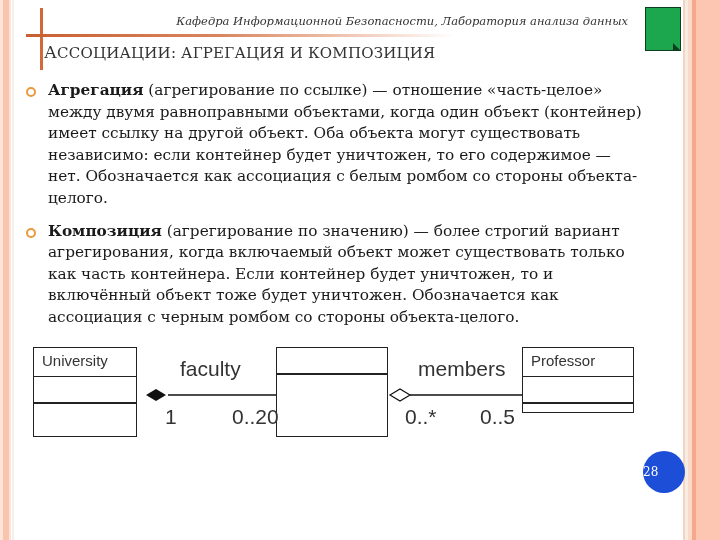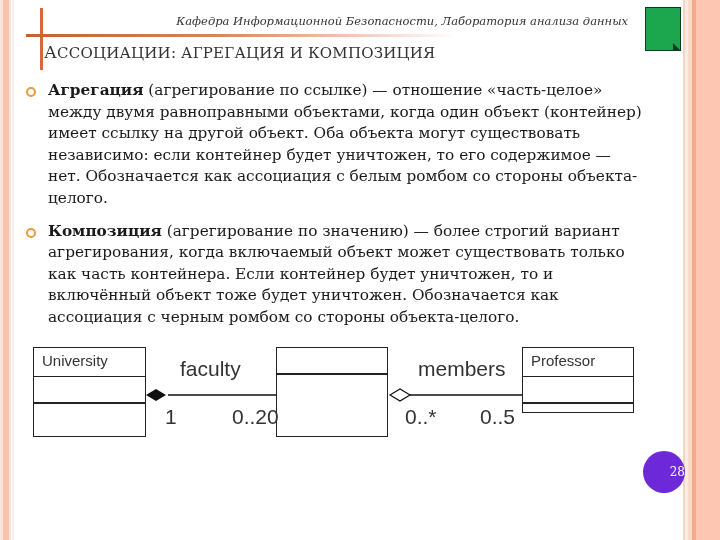--- a/index.html
+++ b/index.html
@@ -28,22 +28,22 @@
     .bullets { position:absolute; left:22px; top:80px; width:620px; }
     .bullet { position:relative; padding-left:26px; font-size:15.3px; line-height:21.6px; margin-bottom:11px; }
     .bullet .dot { position:absolute; left:4px; top:7px; width:6px; height:6px; border:2px solid #e89a3c; border-radius:50%; }
     .bullet b { font-weight:bold; }
     .uml { position:absolute; left:0; top:340px; width:720px; height:110px; font-family:"Liberation Sans","DejaVu Sans",sans-serif; }
     .cls { position:absolute; border:1.5px solid #222; box-sizing:border-box; background:#fff; }
     .cls .name { height:29px; border-bottom:1.5px solid #222; box-sizing:border-box; font-size:15px; color:#333; padding:4px 8px 0 8px; }
     .cls .sec { height:27px; box-sizing:border-box; }
     .cls .sec.first { border-bottom:2px solid #222; }
     .lbl { position:absolute; font-size:21px; color:#333; }
-    .badge { position:absolute; left:643px; top:451px; width:42px; height:42px; border-radius:50%; background:#6d28d9;
-             color:#fff; font-size:12px; text-align:right; line-height:42px; font-family:"DejaVu Serif",serif; }
+    .badge { position:absolute; left:643px; top:451px; width:42px; height:42px; border-radius:50%; background:#1d4ed8;
+             color:#fff; font-size:12px; text-align:left; line-height:42px; font-family:"DejaVu Serif",serif; }
   </style>
 </head>
 <body>
 
 <div class="stripe ls1"></div>
 <div class="stripe ls2"></div>
 <div class="stripe ls3"></div>
 <div class="stripe ls4"></div>
 <div class="stripe rs5"></div>
 <div class="stripe rs4"></div>
@@ -71,21 +71,21 @@
 </div>
 
 <div class="uml">
   <svg width="720" height="110" style="position:absolute;left:0;top:0">
     <line x1="168" y1="55" x2="278" y2="55" stroke="#111" stroke-width="1.5"></line>
     <polygon points="146,55 156,49 166,55 156,61" fill="#111"></polygon>
     <line x1="410" y1="55" x2="524" y2="55" stroke="#111" stroke-width="1.5"></line>
     <polygon points="390,55 400,49 410,55 400,61" fill="#fff" stroke="#111" stroke-width="1.2"></polygon>
   </svg>
 
-  <div class="cls" style="left:33px;top:7px;width:113px;height:90px;">
+  <div class="cls" style="left:33px;top:7px;width:104px;height:90px;">
     <div class="name">University</div>
     <div class="sec first"></div>
     <div class="sec"></div>
   </div>
   <div class="cls" style="left:276px;top:7px;width:112px;height:90px;">
     <div class="sec first"></div>
     <div class="sec"></div>
   </div>
   <div class="cls" style="left:522px;top:7px;width:112px;height:66px;">
     <div class="name">Professor</div>

